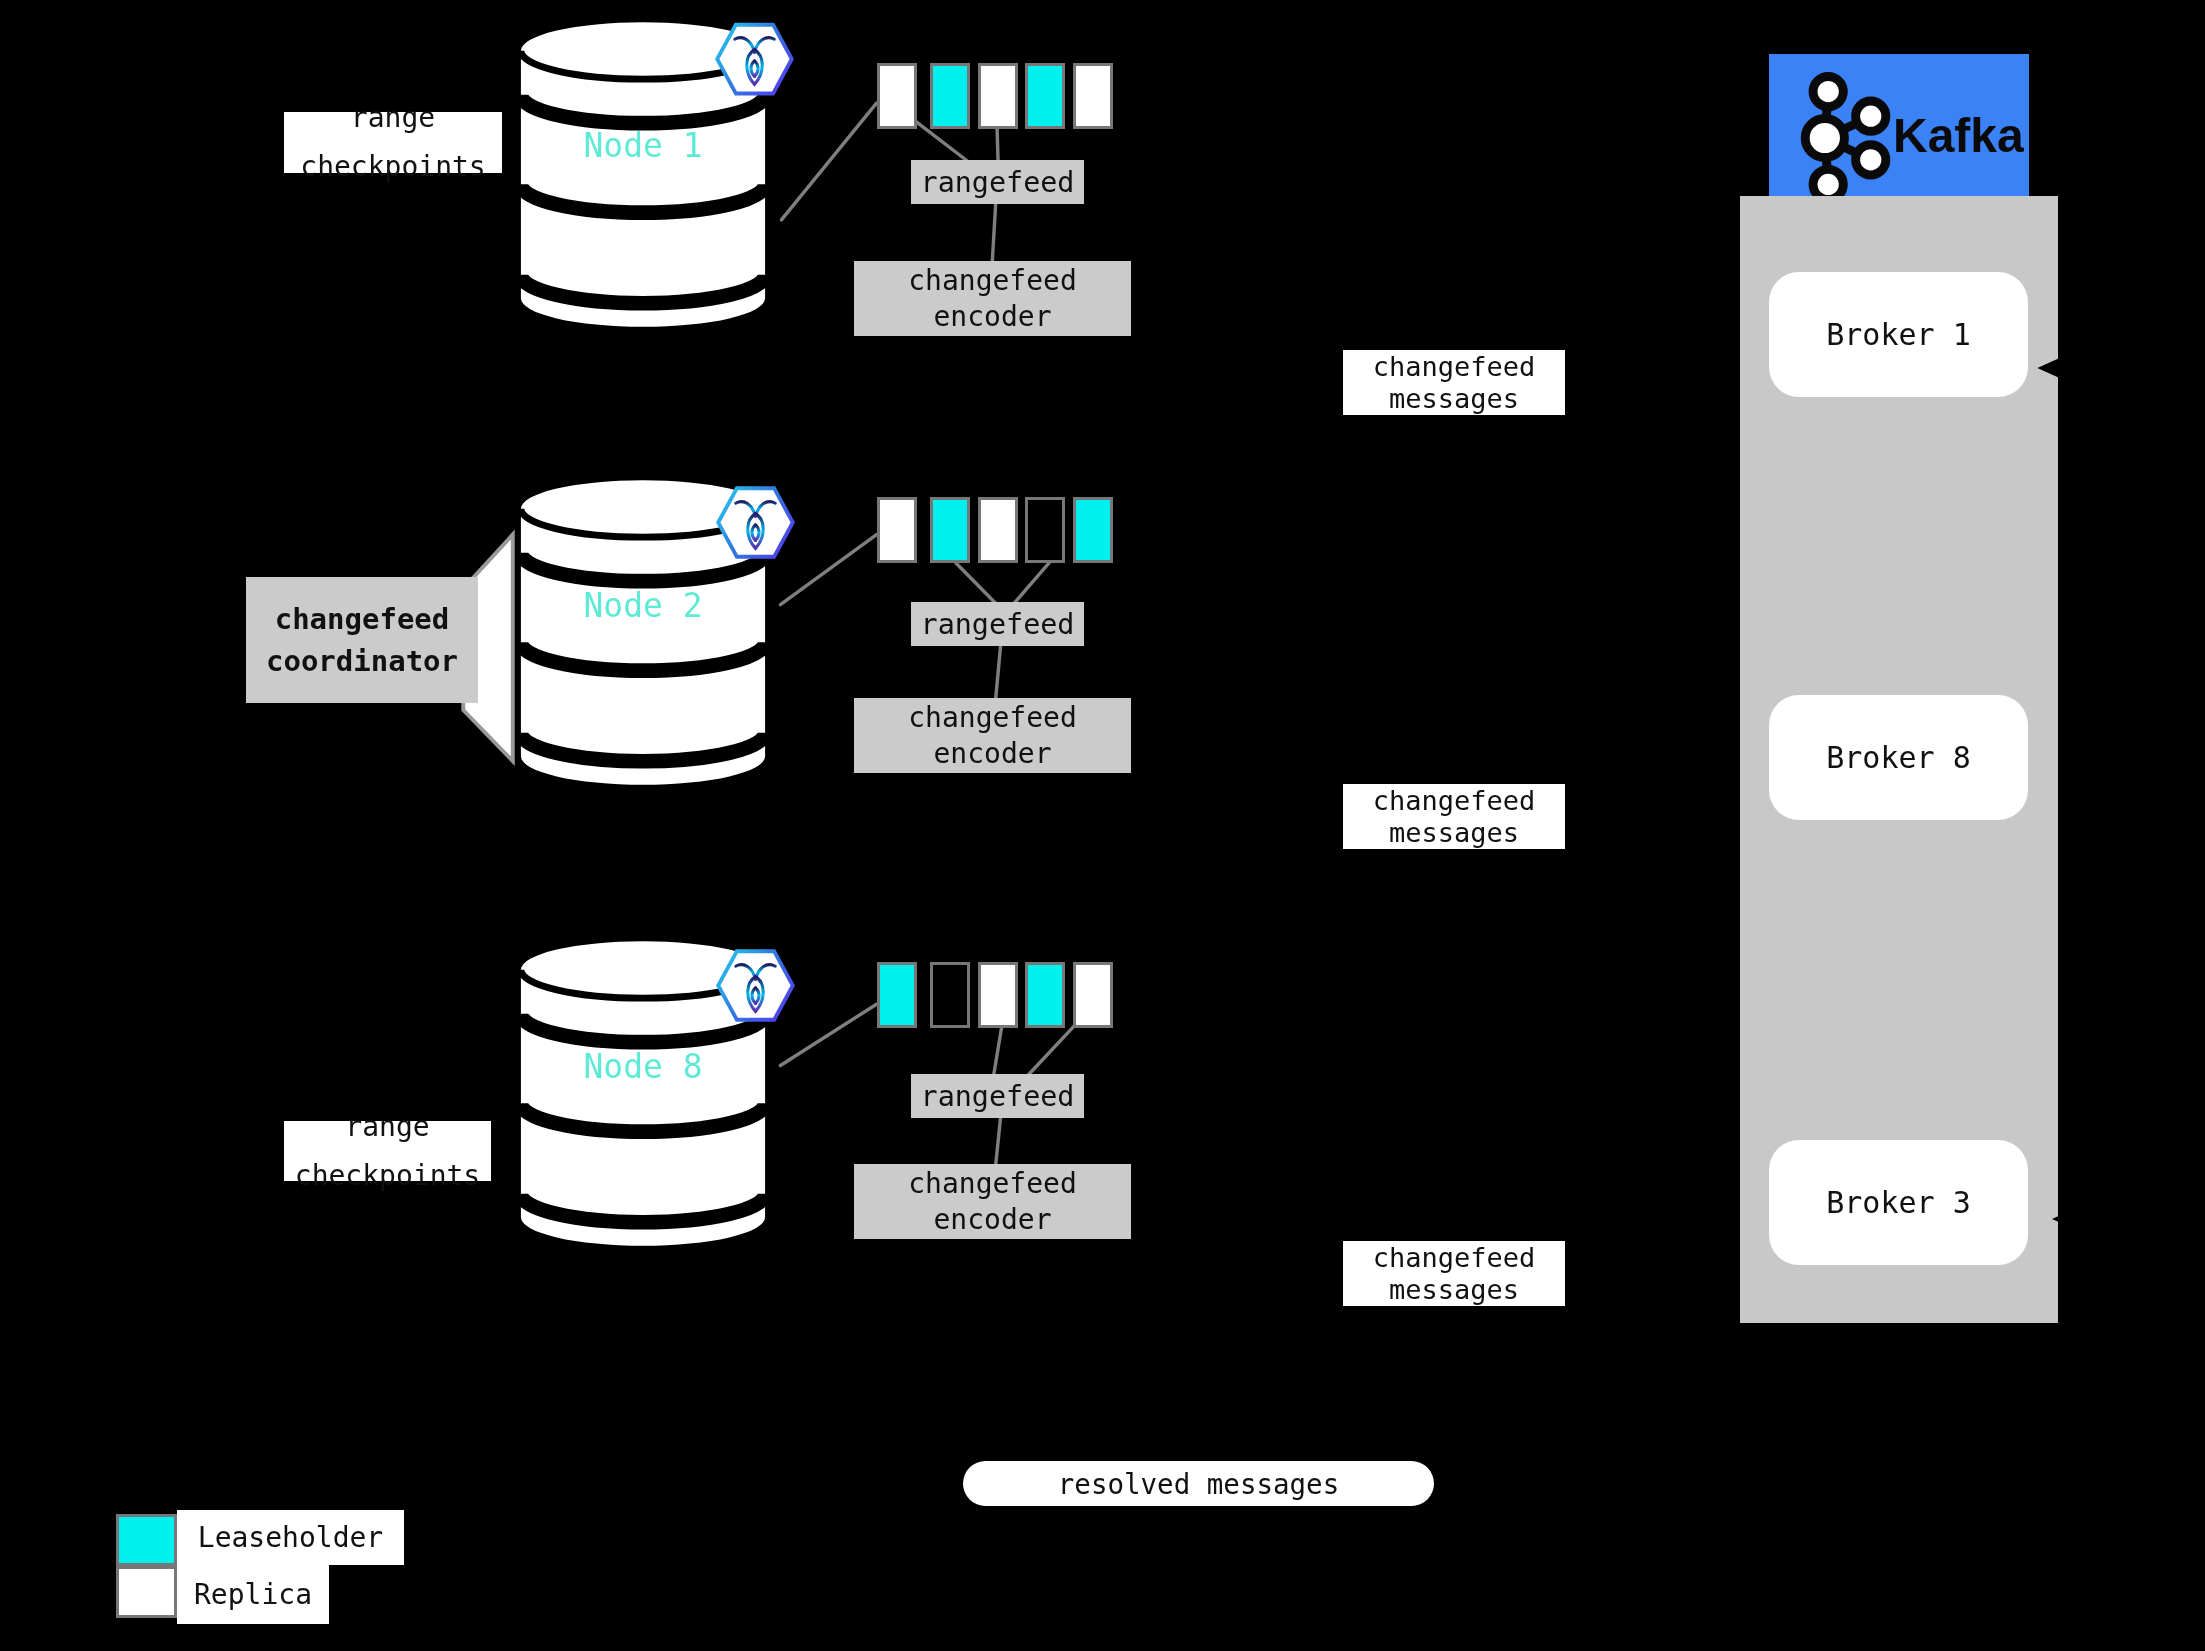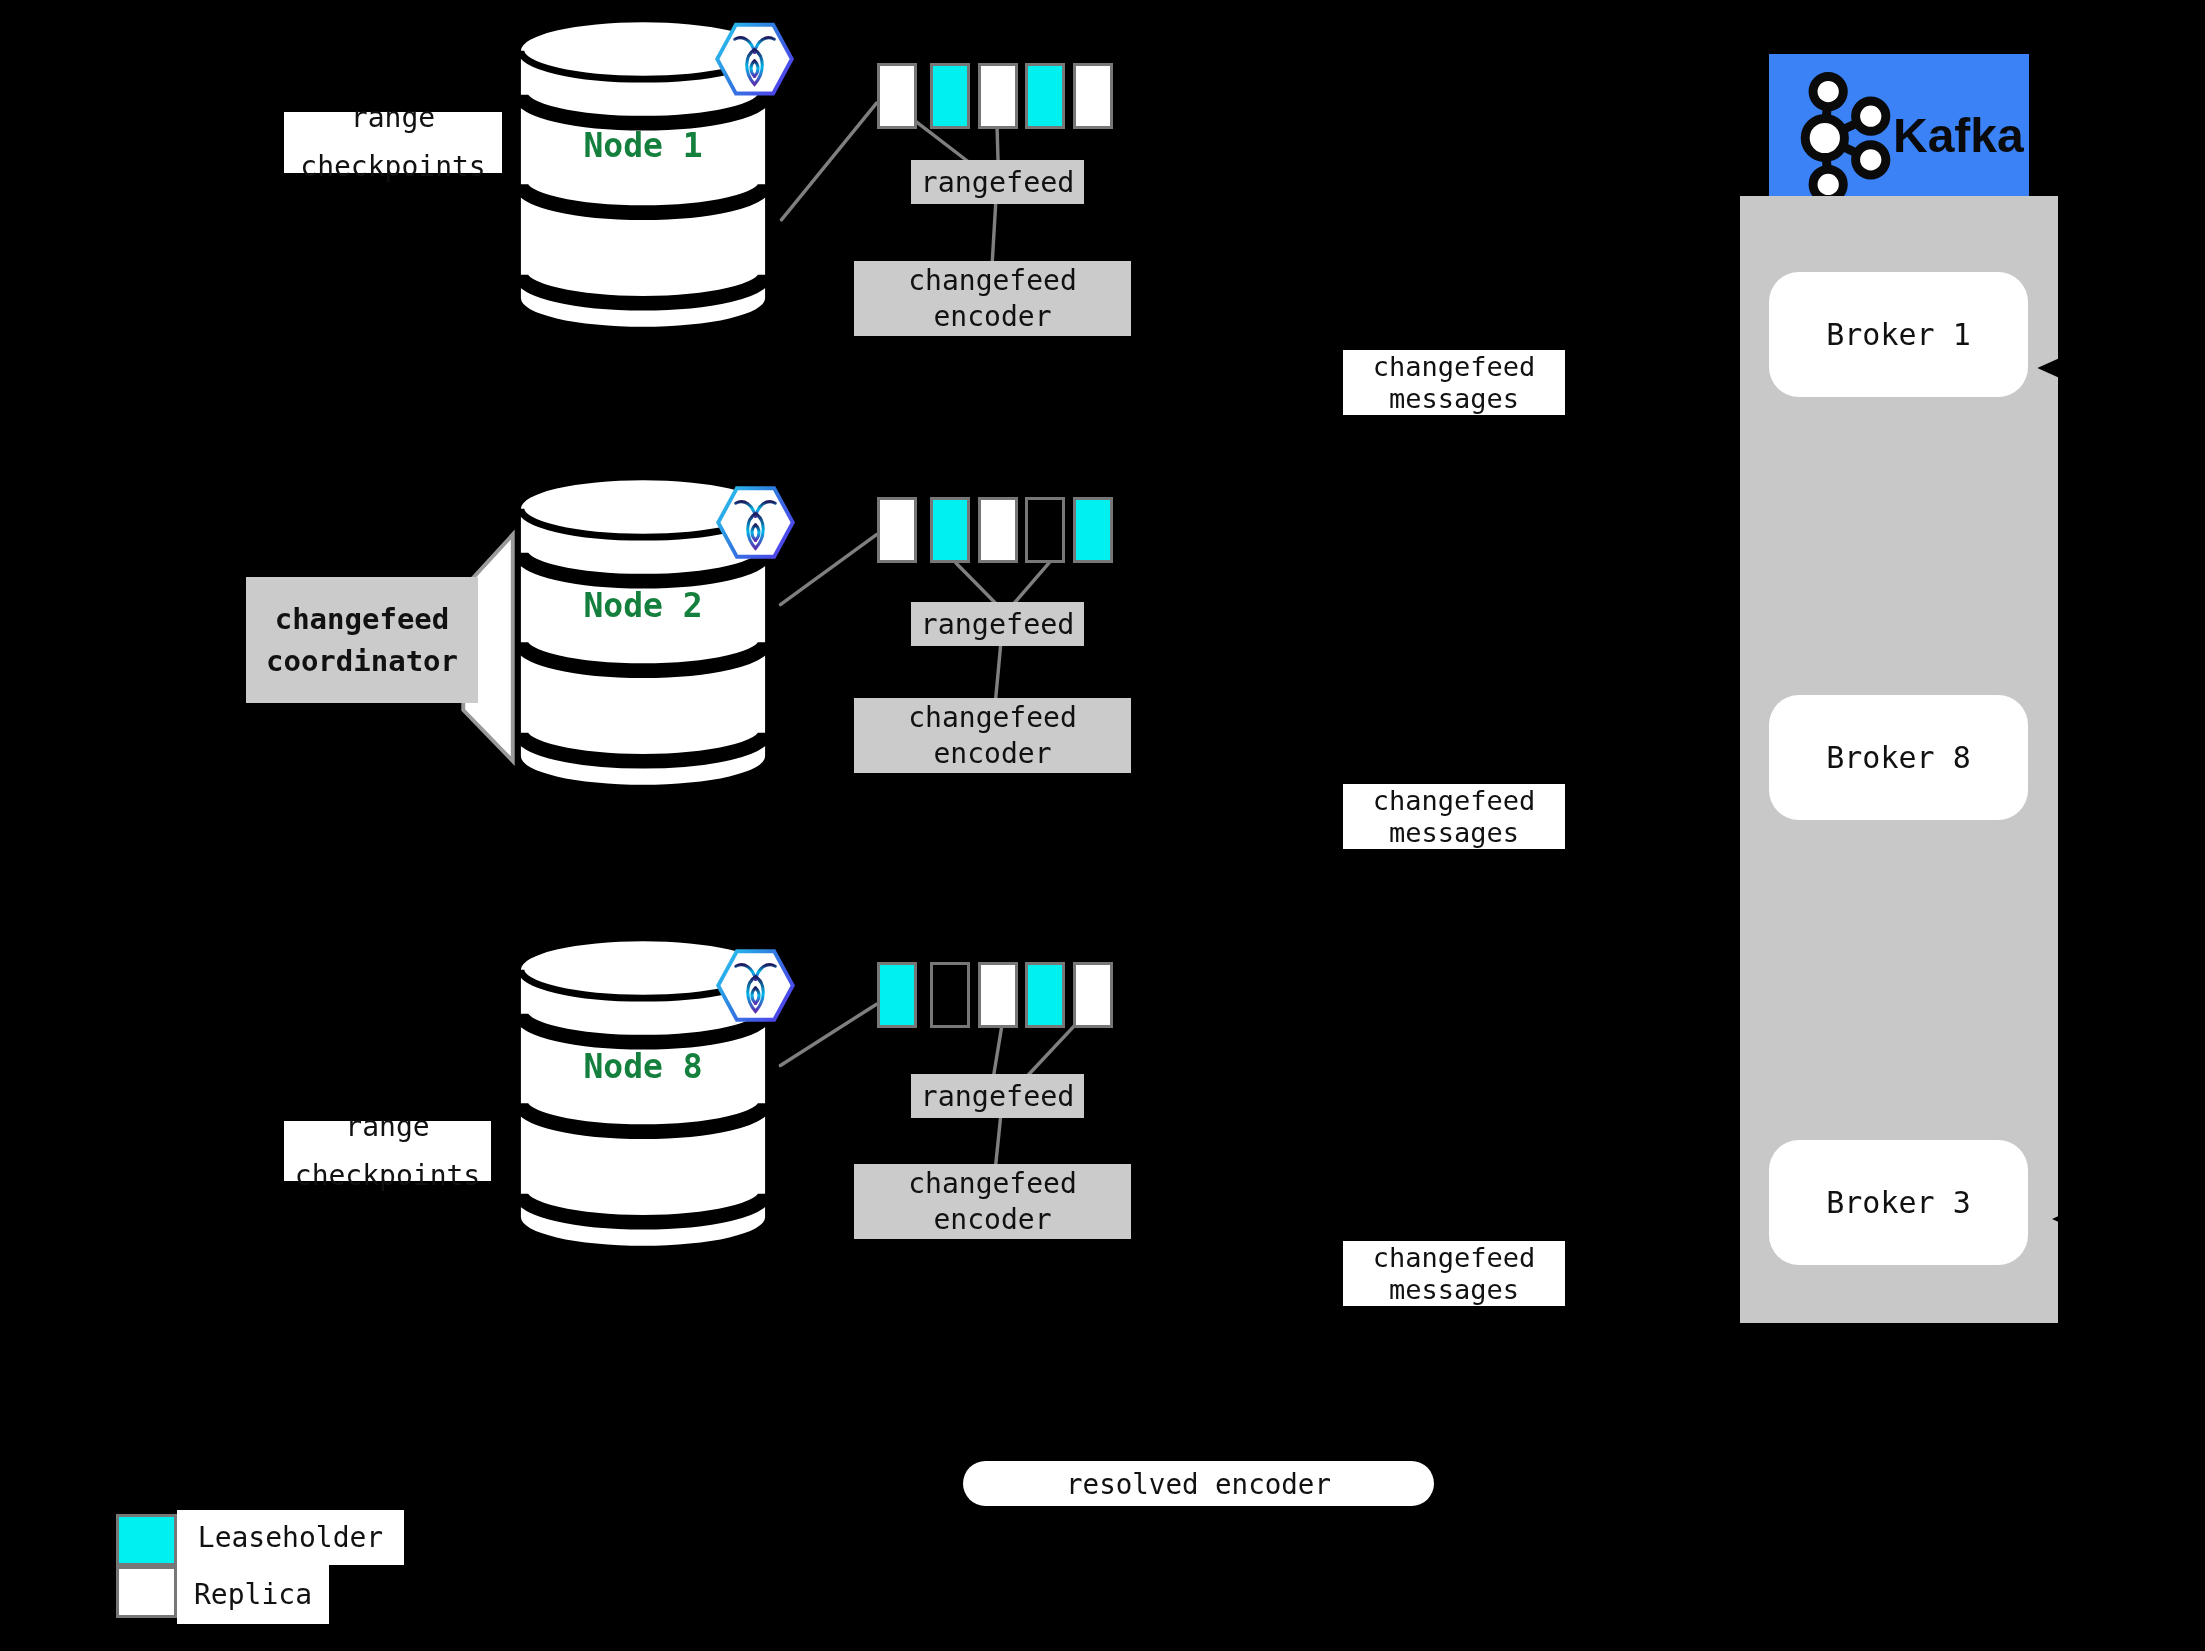--- a/index.html
+++ b/index.html
@@ -5,21 +5,21 @@
   html,body{margin:0;padding:0;background:#000;}
   .canvas{position:relative;width:2205px;height:1652px;background:#000;overflow:hidden;
           font-family:"DejaVu Sans Mono","Liberation Mono",monospace;}
   .abs{position:absolute;}
   svg.overlay{position:absolute;left:0;top:0;width:2205px;height:1652px;}
 
   
   .cyl{left:517px;width:252px;height:309px;}
   .cyl-1{top:19.6px;} .cyl-2{top:478px;} .cyl-3{top:939px;}
   .node-label{left:517px;width:252px;height:39px;text-align:center;
-              font-weight:bold;font-size:33px;color:#15803d;line-height:39px;}
+              font-weight:normal;font-size:33px;color:#5eead4;line-height:39px;}
   .nl-1{top:126px;} .nl-2{top:586px;} .nl-3{top:1047px;}
 
   
   .badge{width:79px;height:79px;}
   .badge-1{left:715px;top:19.6px;} .badge-2{left:716px;top:483px;} .badge-3{left:716px;top:946px;}
   .hex-outer{position:absolute;inset:0;background:linear-gradient(125deg,#27d6f2 0%,#2f7de0 45%,#5b2df0 100%);
              clip-path:polygon(0% 50%,25% 4%,75% 4%,100% 50%,75% 96%,25% 96%);}
   .hex-inner{position:absolute;inset:4.4px;background:#fff;
              clip-path:polygon(0% 50%,25% 4%,75% 4%,100% 50%,75% 96%,25% 96%);
              display:flex;align-items:center;justify-content:center;}
@@ -262,21 +262,21 @@
     </svg>
     <div class="kafka-word">Kafka</div>
   </div>
 
   <div class="abs kafka-container">
     <div class="broker broker-1">Broker 1</div>
     <div class="broker broker-2">Broker 8</div>
     <div class="broker broker-3">Broker 3</div>
   </div>
 
-  <div class="abs resolved">resolved encoder</div>
+  <div class="abs resolved">resolved messages</div>
 
   <div class="abs legend-swatch lsw-0" data-kind="leaseholder"></div>
   <div class="abs legend-swatch lsw-1" data-kind="replica"></div>
   <div class="abs legend-label ll-0">Leaseholder</div>
   <div class="abs legend-label ll-1">Replica</div>
 
   <svg class="overlay" style="pointer-events:none;" viewBox="0 0 4498 3369" width="2205" height="1652">
     <polygon points="4156,750 4214,724 4214,776" fill="#000"></polygon>
     <polygon points="4186,2486 4242,2460 4242,2512" fill="#000"></polygon>
   </svg>

